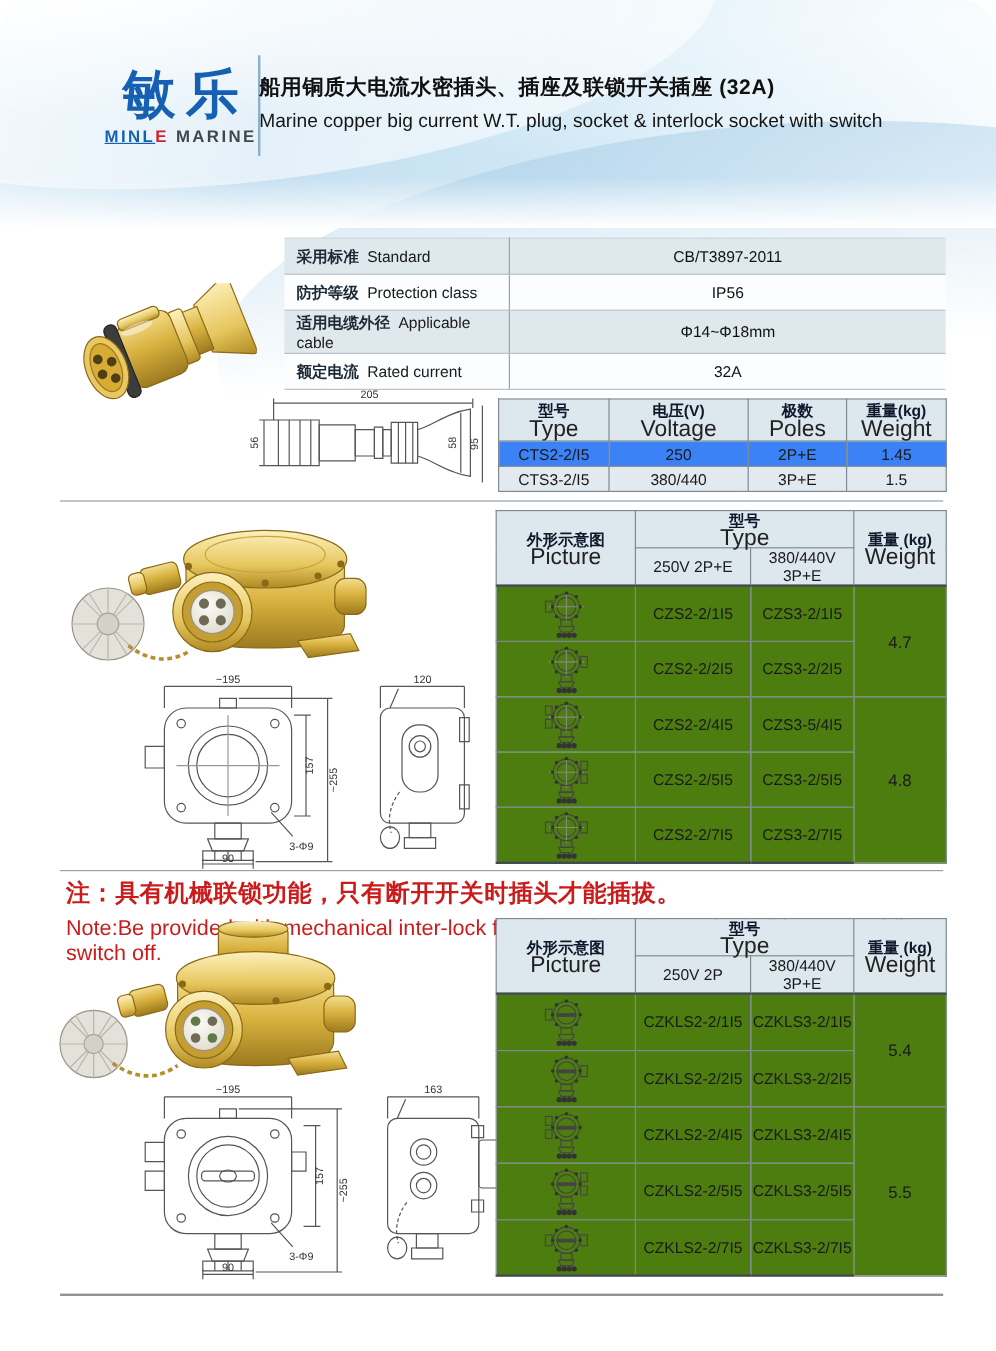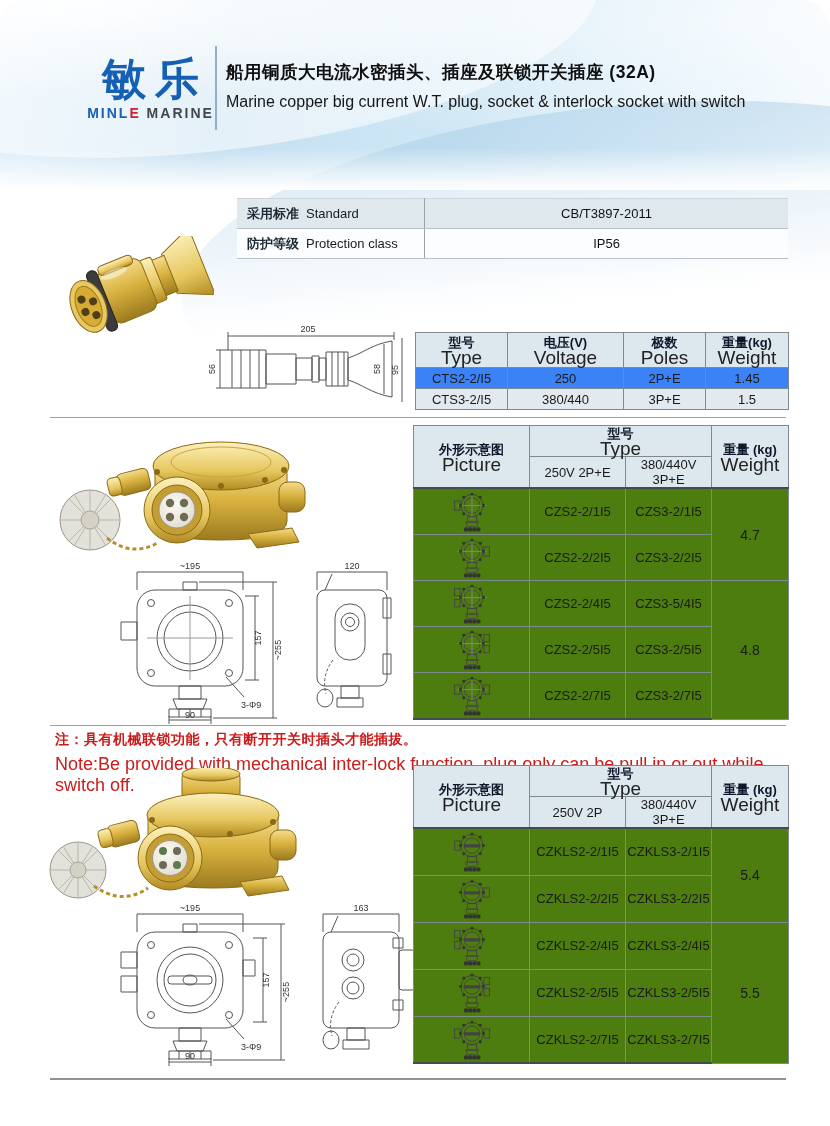--- a/index.html
+++ b/index.html
@@ -15,23 +15,23 @@
   .hdr .wave1{position:absolute;left:-160px;top:-90px;width:760px;height:240px;border-radius:50%;
     background:rgba(255,255,255,.55);transform:rotate(-7deg);}
   .hdr .wave2{position:absolute;left:180px;top:105px;width:900px;height:320px;border-radius:50%;
     background:linear-gradient(rgba(160,200,228,.45),rgba(255,255,255,0) 60%);transform:rotate(-5deg);}
   .hdr-fade{position:absolute;left:0;bottom:0;width:100%;height:42px;
     background:linear-gradient(rgba(255,255,255,0),#fff);}
   .logo{position:absolute;left:83px;top:56px;width:135px;text-align:center;}
   .logo-cn{font-size:44px;line-height:46px;font-weight:bold;color:#1660b4;letter-spacing:9px;
     text-indent:9px;white-space:nowrap;}
   .logo-en{margin-top:3px;font-size:14px;font-weight:bold;letter-spacing:2px;white-space:nowrap;}
-  .logo-en .b{color:#1660b4;} .logo-en .r{color:#cf2030;} .logo-en .g{color:#41474d;margin-top:36px;}
+  .logo-en .b{color:#1660b4;text-decoration:underline;} .logo-en .r{color:#cf2030;} .logo-en .g{color:#41474d;margin-top:36px;}
   .hdr-divider{position:absolute;left:215px;top:46px;width:2px;height:84px;background:#8fb0c9;}
-  .titles{position:absolute;left:226px;top:60px;width:575px;}
+  .titles{position:absolute;left:216px;top:60px;width:575px;}
   .title-cn{font-size:17.5px;font-weight:bold;color:#101010;letter-spacing:.5px;}
   .title-en{margin-top:9px;font-size:16px;color:#161616;}
 
   
   .sep{position:absolute;left:50px;width:736px;height:1px;background:#9aa0a5;}
   .sep.s1{top:417px;} .sep.s2{top:725px;} .sep.s3{top:1078px;height:2px;background:#8e9498;}
 
   
   .spec-table{position:absolute;left:237px;top:198px;width:551px;border-collapse:collapse;
     table-layout:fixed;font-size:13px;}
@@ -60,21 +60,21 @@
   .ptable tr.hr1{height:30px;} .ptable tr.hr2{height:26px;}
   .ptable tr.body{height:46px;} .ptable.t3 tr.body{height:47px;}
   .ptable th.bline{border-bottom:2px solid #434c52;}
   .ptable td{background:#4d7c0f;}
   .ptable tr.last td{border-bottom:2px solid #434c52;}
   .ptable td.wt{font-size:14px;}
   .ptable td.pic svg{display:block;margin:1px auto 0;}
 
   
   .note{position:absolute;left:55px;top:731px;width:720px;color:#cb1b1b;}
-  .note .cn{font-size:14px;font-weight:bold;letter-spacing:.5px;}
+  .note .cn{font-size:20px;font-weight:bold;letter-spacing:.5px;}
   .note .en{margin-top:5px;font-size:18px;}
 
   
   .art{position:absolute;}
   .lineart text{font-size:9px;fill:#333;font-family:"Liberation Sans",sans-serif;}
   .lineart path,.lineart rect,.lineart circle,.lineart line,.lineart ellipse{vector-effect:non-scaling-stroke;}
 </style>
 </head>
 <body>
 
@@ -97,20 +97,28 @@
 
   <table class="spec-table">
     <tbody>
         <tr>
       <td class="spec-label"><span class="cn">采用标准</span><span>Standard</span></td>
       <td class="spec-value">CB/T3897-2011</td>
     </tr>
     <tr>
       <td class="spec-label"><span class="cn">防护等级</span><span>Protection class</span></td>
       <td class="spec-value">IP56</td>
+    </tr>
+    <tr>
+      <td class="spec-label"><span class="cn">适用电缆外径</span><span>Applicable cable</span></td>
+      <td class="spec-value">Φ14~Φ18mm</td>
+    </tr>
+    <tr>
+      <td class="spec-label"><span class="cn">额定电流</span><span>Rated current</span></td>
+      <td class="spec-value">32A</td>
     </tr>
   </tbody>
     </table>
 
   <svg class="art" style="left:52px;top:236px" width="162" height="106" viewBox="0 0 162 106">
     <defs>
       <linearGradient id="g1" x1="0" y1="0" x2="0" y2="1">
         <stop offset="0" stop-color="#f4dd8d"></stop>
           <stop offset="0.45" stop-color="#d9b23f"></stop>
           <stop offset="1" stop-color="#9c7a1f"></stop>

